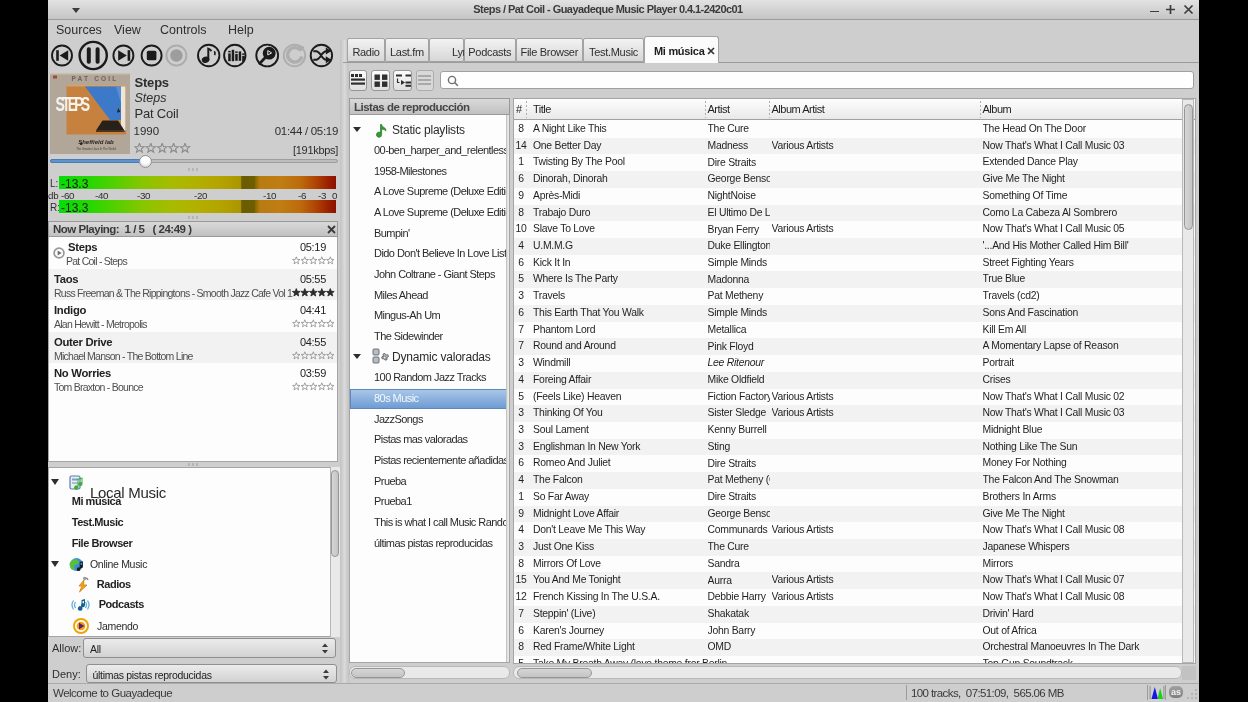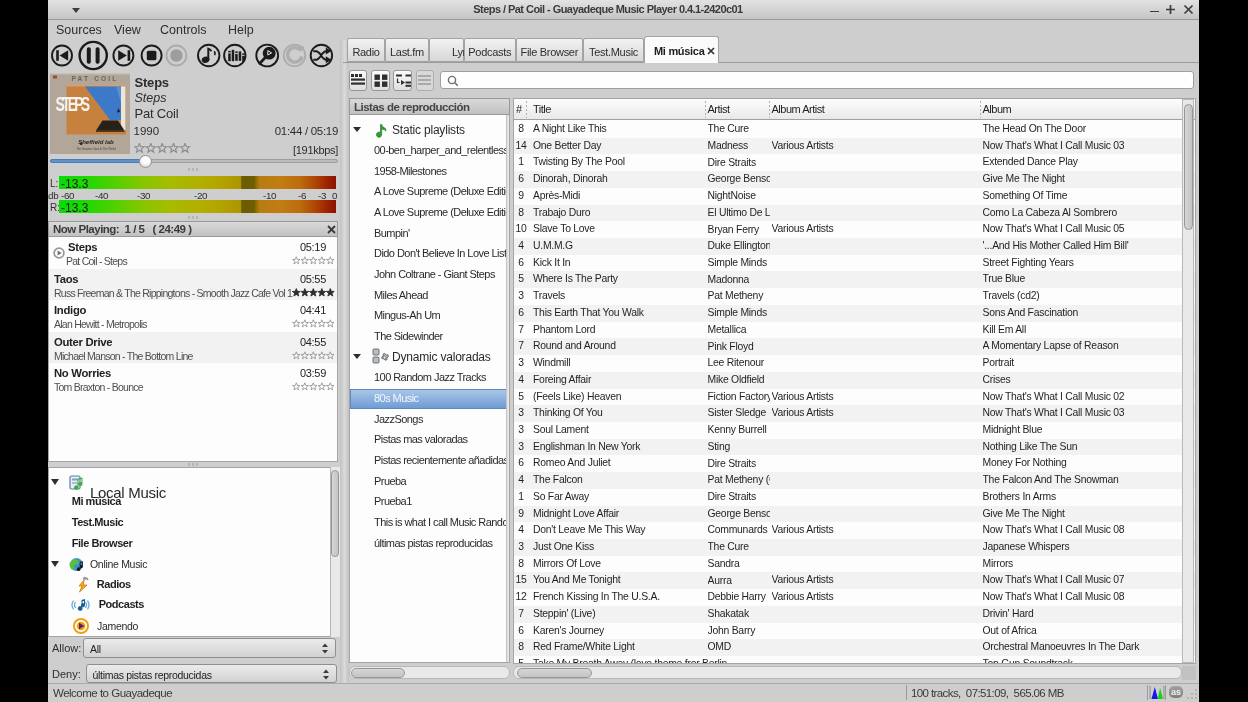--- a/index.html
+++ b/index.html
@@ -471,21 +471,21 @@
 <div style="position:relative;height:16.72px;background:#f2f2f2;font-size:10.4px;color:#1f1f1f;letter-spacing:-0.25px;">
           <div style="position:absolute;left:0px;top:2px;width:14px;text-align:center;">7</div>
           <div style="position:absolute;left:19px;top:2px;width:168px;overflow:hidden;white-space:nowrap;">Round and Around</div>
           <div style="position:absolute;left:193.5px;top:2.2px;width:62px;overflow:hidden;white-space:nowrap;">Pink Floyd</div>
           <div style="position:absolute;left:257.5px;top:2px;width:205px;overflow:hidden;white-space:nowrap;"></div>
           <div style="position:absolute;left:468.5px;top:2px;width:200px;overflow:hidden;white-space:nowrap;">A Momentary Lapse of Reason</div>
         </div>
 <div style="position:relative;height:16.72px;background:#fdfdfd;font-size:10.4px;color:#1f1f1f;letter-spacing:-0.25px;">
           <div style="position:absolute;left:0px;top:2px;width:14px;text-align:center;">3</div>
           <div style="position:absolute;left:19px;top:2px;width:168px;overflow:hidden;white-space:nowrap;">Windmill</div>
-          <div style="position:absolute;left:193.5px;top:2.2px;width:62px;overflow:hidden;white-space:nowrap;">Lee Ritenour</div>
+          <div style="position:absolute;left:193.5px;top:2.2px;width:62px;overflow:hidden;white-space:nowrap;font-style:italic;">Lee Ritenour</div>
           <div style="position:absolute;left:257.5px;top:2px;width:205px;overflow:hidden;white-space:nowrap;"></div>
           <div style="position:absolute;left:468.5px;top:2px;width:200px;overflow:hidden;white-space:nowrap;">Portrait</div>
         </div>
 <div style="position:relative;height:16.72px;background:#f2f2f2;font-size:10.4px;color:#1f1f1f;letter-spacing:-0.25px;">
           <div style="position:absolute;left:0px;top:2px;width:14px;text-align:center;">4</div>
           <div style="position:absolute;left:19px;top:2px;width:168px;overflow:hidden;white-space:nowrap;">Foreing Affair</div>
           <div style="position:absolute;left:193.5px;top:2.2px;width:62px;overflow:hidden;white-space:nowrap;">Mike Oldfield</div>
           <div style="position:absolute;left:257.5px;top:2px;width:205px;overflow:hidden;white-space:nowrap;"></div>
           <div style="position:absolute;left:468.5px;top:2px;width:200px;overflow:hidden;white-space:nowrap;">Crises</div>
         </div>

